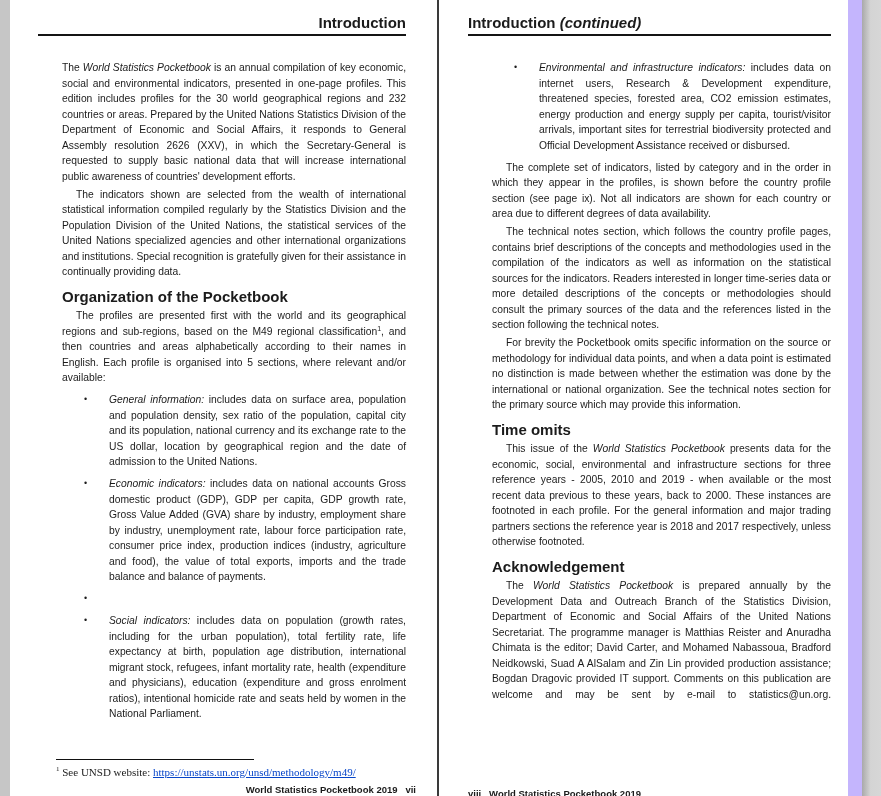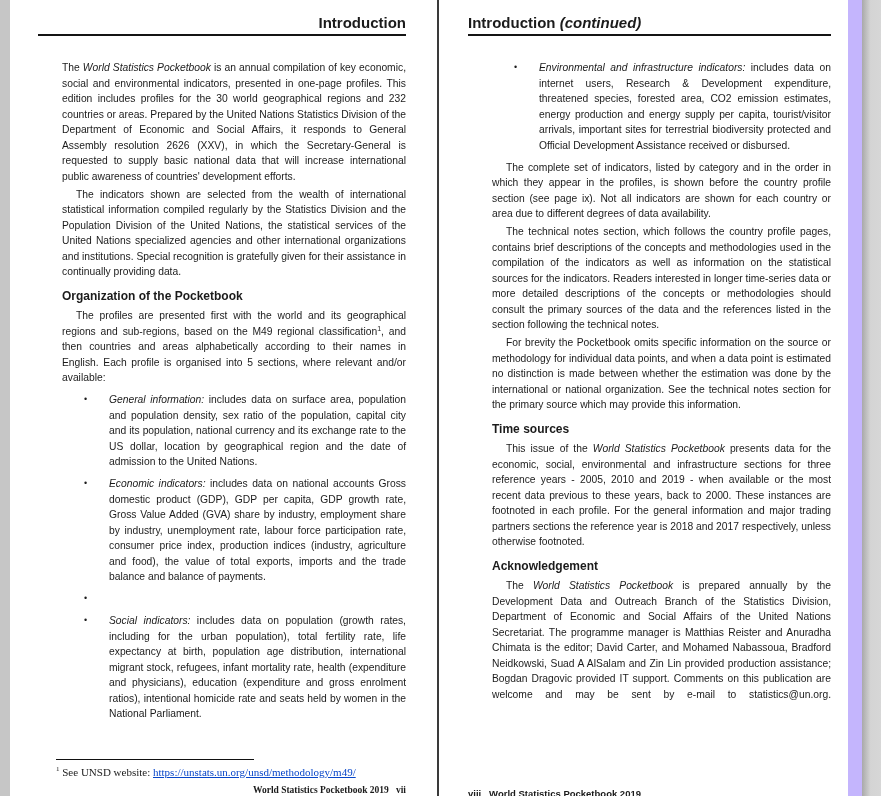--- a/index.html
+++ b/index.html
@@ -18,33 +18,33 @@
   .page-head{font-size:15px;font-weight:700;letter-spacing:0;border-bottom:2.5px solid #141414;
     padding-bottom:3px;line-height:17px;}
   .head-right{text-align:right;}
   .head-left{text-align:left;}
   .head-suffix{font-style:italic;}
 
   .page-body{margin-top:24px;font-size:10.3px;line-height:15.5px;margin-left:24px;}
   .para{margin:2.5px 0;text-align:justify;}
   .para.ind{text-indent:14px;}
   .para.force-just{text-align-last:justify;}
-  .subhead{font-weight:700;margin:9px 0 4px;font-size:12px;}
+  .subhead{font-weight:700;margin:9px 0 4px;font-size:15px;}
   .bullet-item{display:flex;margin:6.5px 0;padding-left:22px;}
   .bullet-dot{flex:0 0 25px;font-size:9px;line-height:15.5px;}
   .bullet-text{flex:1;text-align:justify;}
   em{font-style:italic;}
   sup{font-size:7px;line-height:0;}
 
   .footnote{position:absolute;left:38px;bottom:17px;width:368px;font-family:"Liberation Serif",serif;
     font-size:11px;line-height:14px;margin-left:8px;}
   .footnote-rule{width:198px;height:1.5px;background:#111;margin-bottom:5px;}
   .footnote-link{color:#0645c9;text-decoration:underline;cursor:pointer;}
   .page-footer{position:absolute;font-size:9.5px;font-weight:700;white-space:pre;color:#1b1b1b;}
-  .footer-left{right:31px;bottom:1px;text-align:center;font-family:Liberation Serif, serif;}
+  .footer-left{right:21px;bottom:1px;text-align:center;}
   .footer-right{left:29px;bottom:-3px;text-align:left;}
 </style>
 </head>
 <body>
 
 <div class="screen">
   <div class="edge-left"></div>
   <div class="edge-right"></div>
 
   <div class="page page-left">
@@ -86,20 +86,20 @@
       <span>Introduction </span><span class="head-suffix">(continued)</span>
     </div>
     <div class="page-body">
         <div class="bullet-item">
           <span class="bullet-dot">•</span>
           <div class="bullet-text"><em>Environmental and infrastructure indicators:</em><span> includes data on internet users, Research &amp; Development expenditure, threatened species, forested area, CO2 emission estimates, energy production and energy supply per capita, tourist/visitor arrivals, important sites for terrestrial biodiversity protected and Official Development Assistance received or disbursed.</span></div>
         </div>
         <p class="para ind"><span>The complete set of indicators, listed by category and in the order in which they appear in the profiles, is shown before the country profile section (see page ix). Not all indicators are shown for each country or area due to different degrees of data availability.</span></p>
         <p class="para ind"><span>The technical notes section, which follows the country profile pages, contains brief descriptions of the concepts and methodologies used in the compilation of the indicators as well as information on the statistical sources for the indicators. Readers interested in longer time-series data or more detailed descriptions of the concepts or methodologies should consult the primary sources of the data and the references listed in the section following the technical notes.</span></p>
         <p class="para ind"><span>For brevity the Pocketbook omits specific information on the source or methodology for individual data points, and when a data point is estimated no distinction is made between whether the estimation was done by the international or national organization. See the technical notes section for the primary source which may provide this information.</span></p>
-        <div class="subhead">Time sources</div>
+        <div class="subhead">Time omits</div>
         <p class="para ind"><span>This issue of the </span><em>World Statistics Pocketbook</em><span> presents data for the economic, social, environmental and infrastructure sections for three reference years - 2005, 2010 and 2019 - when available or the most recent data previous to these years, back to 2000. These instances are footnoted in each profile. For the general information and major trading partners sections the reference year is 2018 and 2017 respectively, unless otherwise footnoted.</span></p>
         <div class="subhead">Acknowledgement</div>
         <p class="para ind force-just"><span>The </span><em>World Statistics Pocketbook</em><span> is prepared annually by the Development Data and Outreach Branch of the Statistics Division, Department of Economic and Social Affairs of the United Nations Secretariat. The programme manager is Matthias Reister and Anuradha Chimata is the editor; David Carter, and Mohamed Nabassoua, Bradford Neidkowski, Suad A AlSalam and Zin Lin provided production assistance; Bogdan Dragovic provided IT support. Comments on this publication are welcome and may be sent by e-mail to statistics@un.org.</span></p>
       </div>
     <div class="page-footer footer-right">viii   World Statistics Pocketbook 2019</div>
   </div>
 </div>
 
 </body></html>

